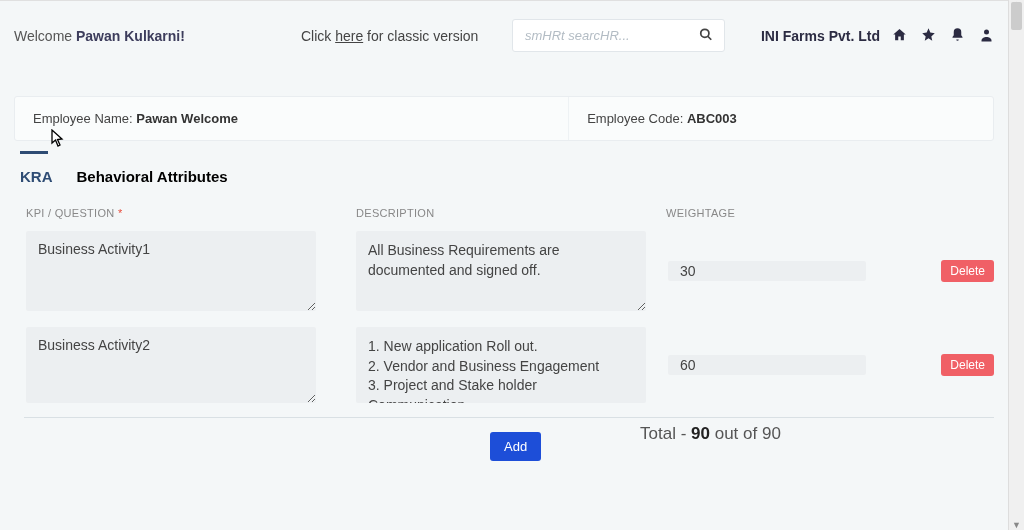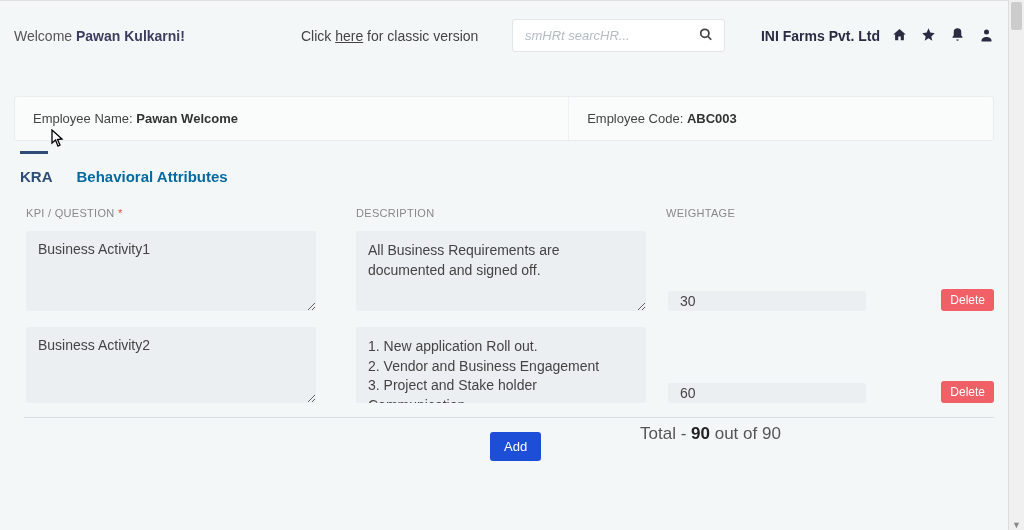--- a/index.html
+++ b/index.html
@@ -125,42 +125,42 @@
       background: #2e4c74;
     }
     .tabs {
       display: flex;
       gap: 24px;
       padding: 14px 20px 10px 20px;
     }
     .tab {
       font-size: 15px;
       font-weight: 700;
-      color: #0369a1;
+      color: #000000;
       cursor: pointer;
     }
     .tab.active { color: #2e4c74; }
 
     
     .grid-headers {
       display: flex;
       padding: 12px 14px 8px 26px;
       font-size: 11px;
       color: #888;
       letter-spacing: 0.3px;
     }
     .col-kpi { width: 330px; }
     .col-desc { width: 310px; }
     .col-wt { width: 170px; }
     .req { color: #e74c3c; }
 
     
     .kra-row {
       display: flex;
-      align-items: flex-end;
+      align-items: center;
       padding: 4px 14px 12px 26px;
     }
     .kra-row textarea, .kra-row input {
       background: #eceff1;
       border: none;
       border-radius: 2px;
       padding: 10px 12px;
       font-family: inherit;
       font-size: 14px;
       color: #444;

